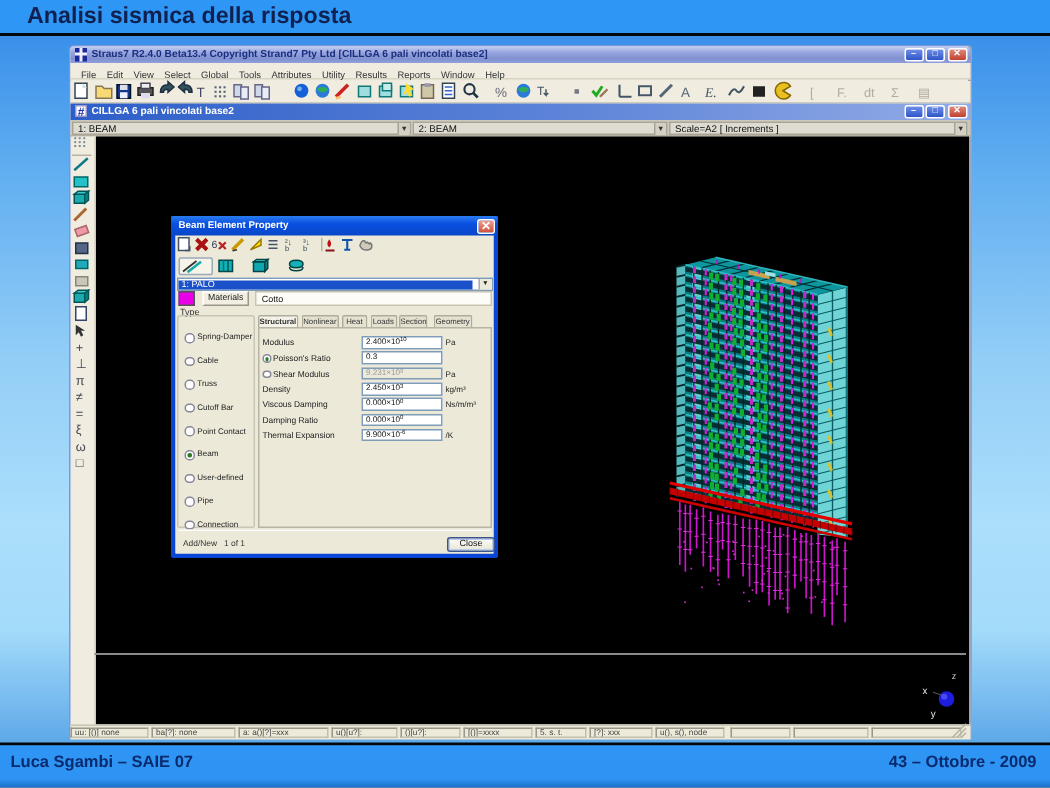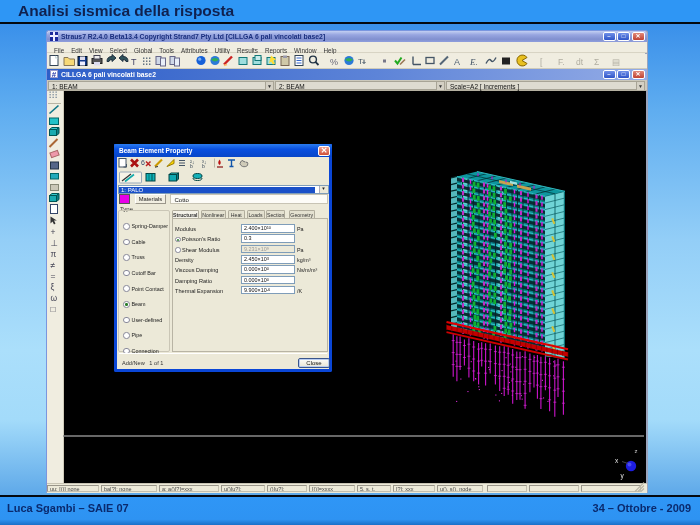--- a/index.html
+++ b/index.html
@@ -774,13 +774,13 @@
       <span class="funit">/K</span>
     </div>
   <div class="dsep"></div>
   <div class="addnew">Add/New &nbsp;&nbsp;1 of 1</div>
   <div class="closebtn">Close</div>
 </div>
 
 <div class="footline"></div>
 <div class="footer">
   <span class="fl">Luca Sgambi – SAIE 07</span>
-  <span class="fr">34 – Ottobre - 2009</span>
+  <span class="fr">43 – Ottobre - 2009</span>
 </div>
 </body></html>

